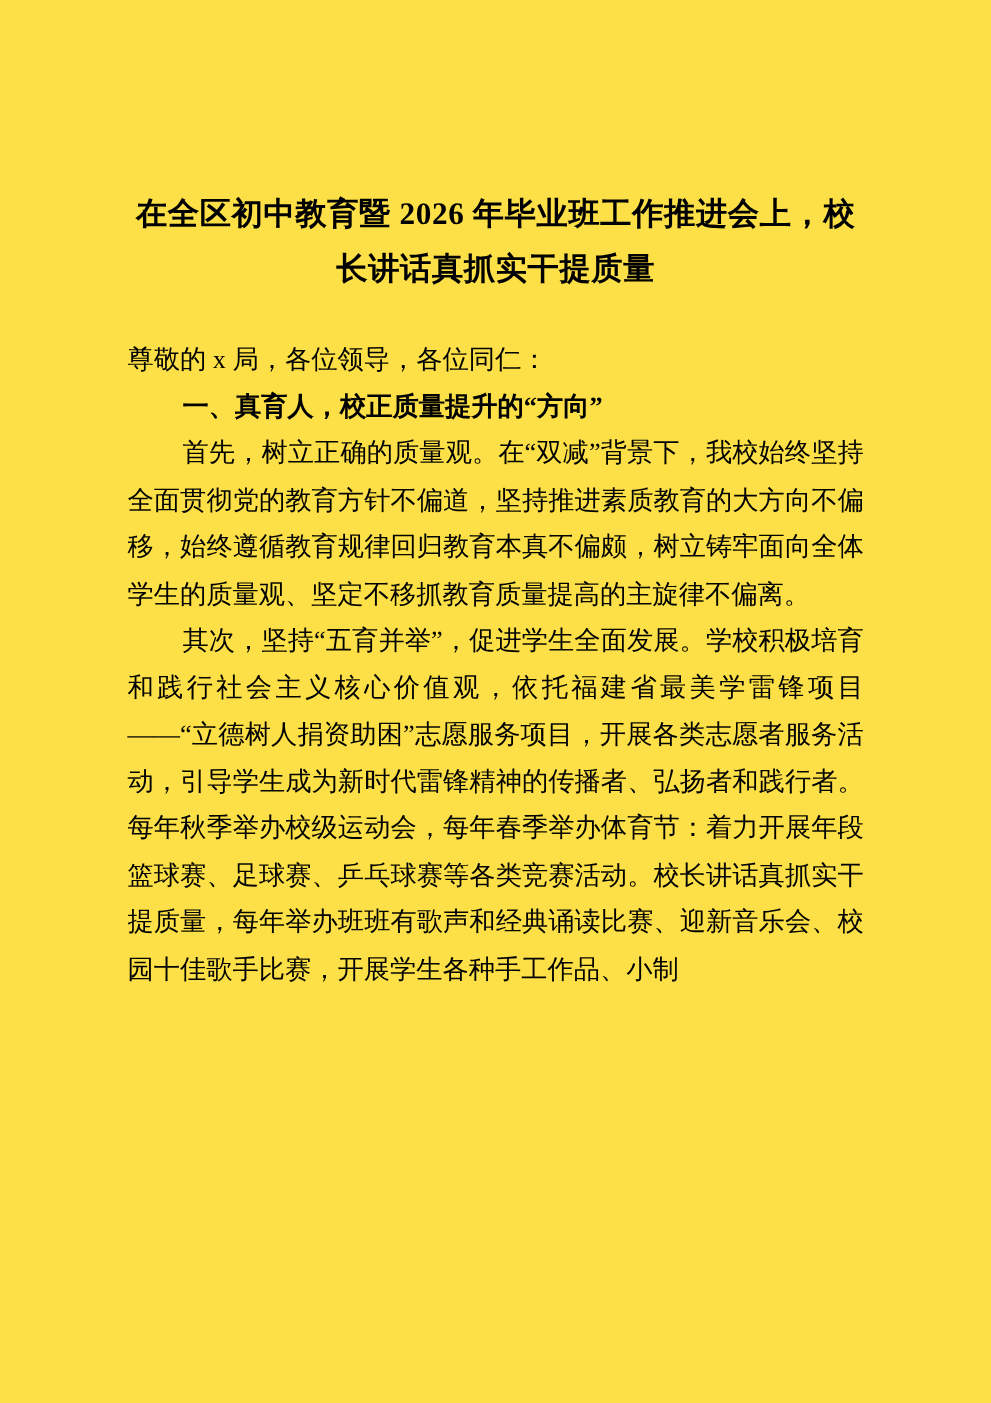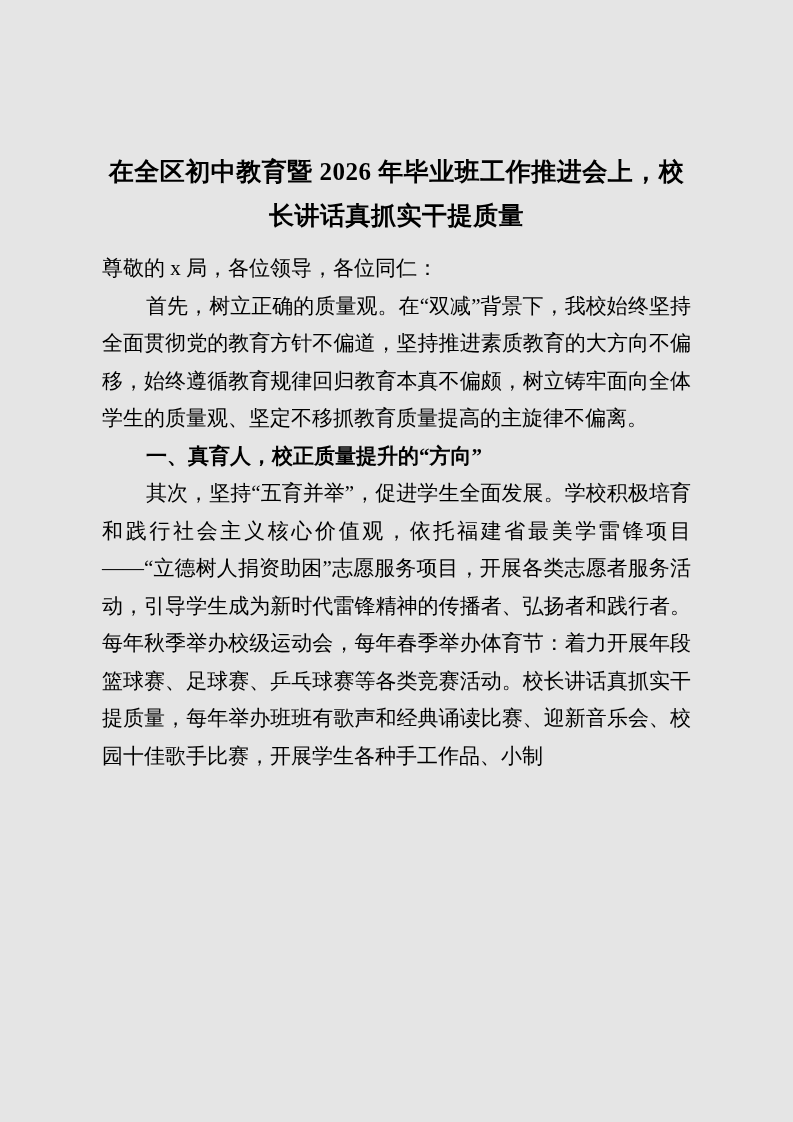--- a/index.html
+++ b/index.html
@@ -5,37 +5,37 @@
   html, body {
     margin: 0;
     padding: 0;
     background: #ffffff;
   }
   .page {
     position: relative;
     width: 793px;
     height: 1122px;
     margin: 0 auto;
-    background: #e5e5e5;
+    background: #fde047;
     color: #000000;
     box-sizing: border-box;
     padding: 150px 102px 0 102px;
     overflow: hidden;
     font-family: "Liberation Serif", "DejaVu Serif", serif;
   }
   .doc-title {
     margin: 0;
     font-size: 25px;
     font-weight: bold;
     line-height: 44px;
     text-align: center;
     letter-spacing: 0.5px;
   }
   .doc-body {
-    margin-top: 12px;
+    margin-top: 31px;
     font-size: 21px;
     line-height: 37.5px;
     text-align: justify;
     text-justify: inter-character;
   }
   .doc-body p {
     margin: 0;
     padding: 0;
   }
   .doc-body p.indent {
@@ -45,17 +45,17 @@
     font-weight: bold;
   }
 </style>
 </head>
 <body>
 
 <div class="page">
   <h1 class="doc-title">在全区初中教育暨 2026 年毕业班工作推进会上，校长讲话真抓实干提质量</h1>
   <div class="doc-body">
       <p class="">尊敬的 x 局，各位领导，各位同仁：</p>
+      <p class="indent bold">一、真育人，校正质量提升的“方向”</p>
       <p class="indent ">首先，树立正确的质量观。在“双减”背景下，我校始终坚持全面贯彻党的教育方针不偏道，坚持推进素质教育的大方向不偏移，始终遵循教育规律回归教育本真不偏颇，树立铸牢面向全体学生的质量观、坚定不移抓教育质量提高的主旋律不偏离。</p>
-      <p class="indent bold">一、真育人，校正质量提升的“方向”</p>
       <p class="indent ">其次，坚持“五育并举”，促进学生全面发展。学校积极培育和践行社会主义核心价值观，依托福建省最美学雷锋项目——“立德树人捐资助困”志愿服务项目，开展各类志愿者服务活动，引导学生成为新时代雷锋精神的传播者、弘扬者和践行者。每年秋季举办校级运动会，每年春季举办体育节：着力开展年段篮球赛、足球赛、乒乓球赛等各类竞赛活动。校长讲话真抓实干提质量，每年举办班班有歌声和经典诵读比赛、迎新音乐会、校园十佳歌手比赛，开展学生各种手工作品、小制</p>
     </div>
 </div>
 
 </body></html>

